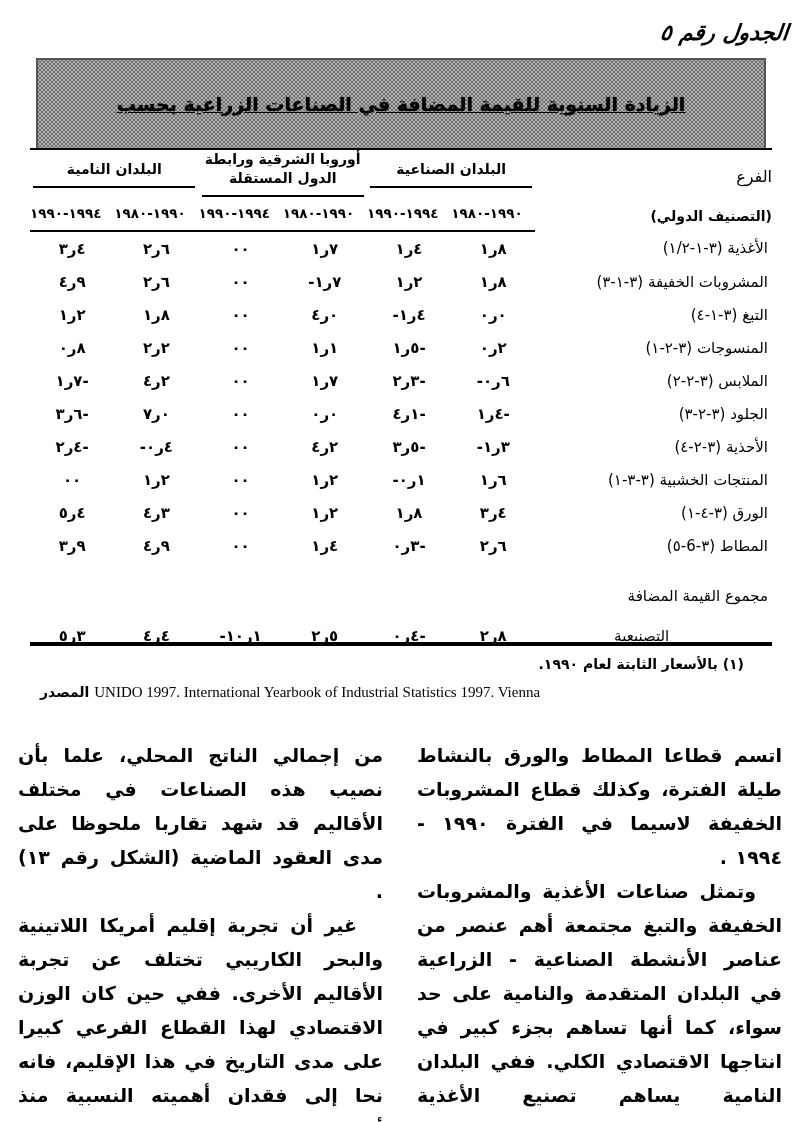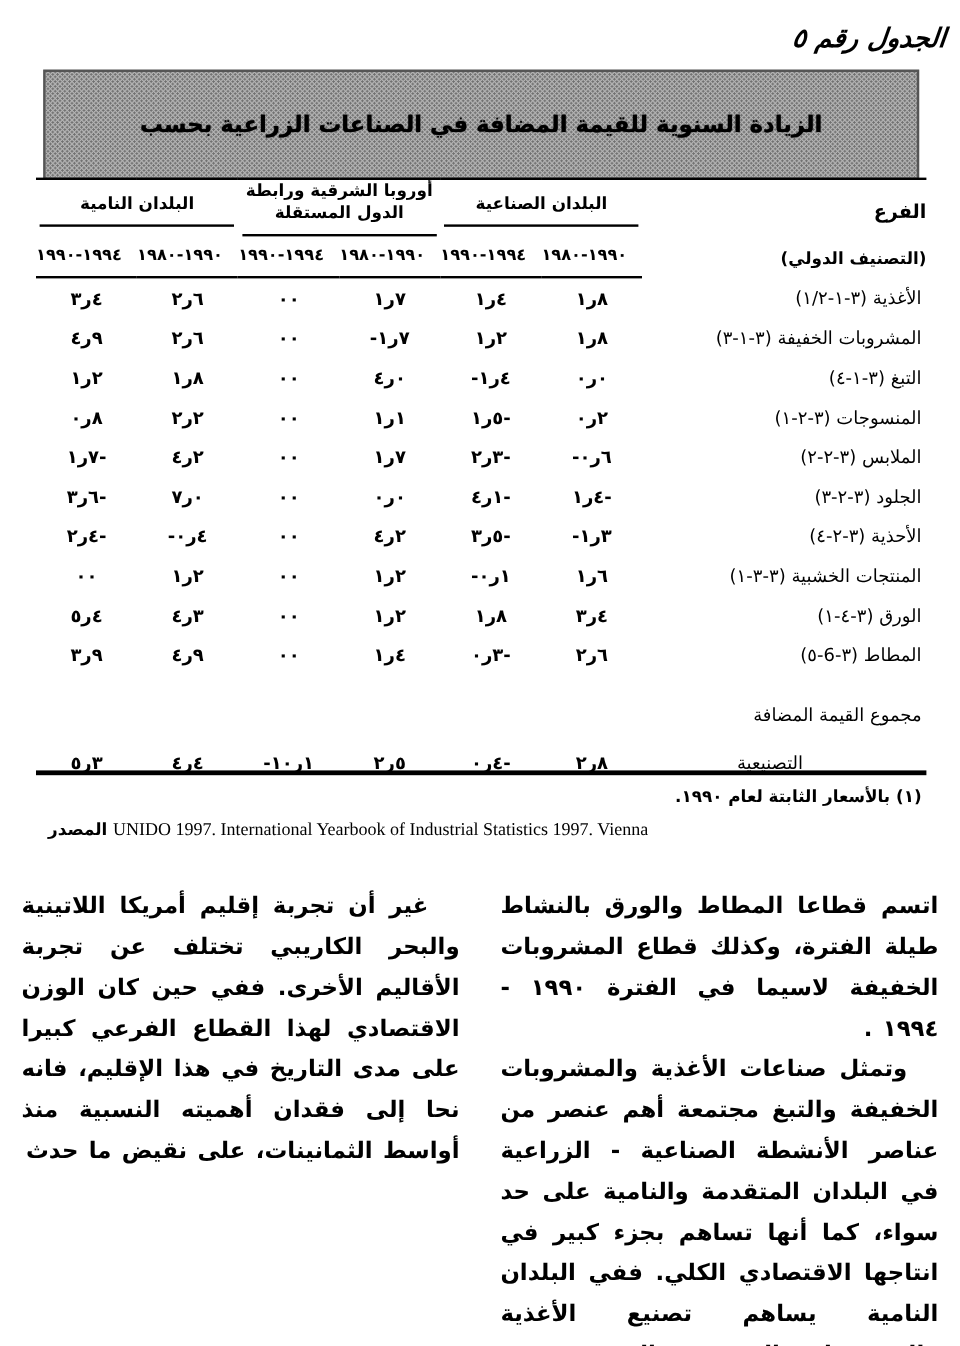--- a/index.html
+++ b/index.html
@@ -20,41 +20,42 @@
   .title-bar{
     position:absolute;top:58px;right:34px;left:36px;height:88px;
     background-color:#b3b3b3;
     background-image:
       radial-gradient(#6f6f6f 0.9px, transparent 1px),
       radial-gradient(#6f6f6f 0.9px, transparent 1px);
     background-size:4px 4px;background-position:0 0,2px 2px;
     border:2px solid #555;
     display:flex;flex-direction:column;align-items:center;justify-content:center;
     text-align:center;
+    text-decoration:underline;
   }
   .title-bar .t-line{
     font-size:19px;font-weight:900;line-height:31px;
     text-shadow:0 0 1px #000;
   }
 
   
   .stat-table{
     position:absolute;top:148px;right:28px;left:30px;
     border-collapse:collapse;table-layout:fixed;width:742px;
     border-top:2px solid #000;
   }
   .stat-table th,.stat-table td{padding:0;vertical-align:middle;}
   col.c-label{width:236px;}
   col.c-n{width:84px;}
 
   thead th{font-weight:900;}
   .branch-cell{
     text-align:right;padding-right:6px;vertical-align:top;
   }
-  .branch-top{font-size:16px;font-weight:700;padding-top:10px;}
+  .branch-top{font-size:16px;font-weight:400;padding-top:10px;}
   .branch-bottom{font-size:14px;font-weight:900;padding-top:22px;}
   .grp{
     text-align:center;vertical-align:bottom;padding-top:8px;
   }
   .grp .grp-name{
     display:inline-block;font-size:14px;font-weight:900;line-height:19px;
     border-bottom:2px solid #000;padding-bottom:7px;width:96%;
   }
   .period{
     text-align:left;font-size:13.5px;font-weight:900;
@@ -74,21 +75,21 @@
   tr.total-label td{height:40px;padding-top:14px;}
   tr.total-row td{height:40px;}
   tr.total-row td.lbl{padding-right:24px;text-align:center;}
 
   .table-bottom{
     position:absolute;top:642px;right:28px;left:30px;
     border-top:4px solid #000;
   }
 
   .footnote{
-    position:absolute;top:656px;right:32px;
+    position:absolute;top:656px;right:56px;
     font-size:14px;font-weight:700;
   }
   .source-line{
     position:absolute;top:684px;right:40px;left:40px;
     text-align:left;font-size:14px;font-weight:700;
   }
   .source-line .src-en{
     font-family:"Liberation Serif",serif;font-weight:400;font-size:15px;
     direction:ltr;unicode-bidi:isolate;
   }
@@ -265,17 +266,18 @@
     <span class="src-en">UNIDO  1997. International Yearbook of Industrial Statistics 1997. Vienna</span>
     <span>المصدر</span>
   </div>
 
   <div class="body-cols">
     <div class="bcol">
       <p>اتسم قطاعا المطاط والورق بالنشاط طيلة الفترة، وكذلك قطاع المشروبات الخفيفة لاسيما في الفترة ١٩٩٠ - ١٩٩٤ .</p>
       <p class="indent">وتمثل صناعات الأغذية والمشروبات الخفيفة والتبغ مجتمعة أهم عنصر من عناصر الأنشطة الصناعية - الزراعية في البلدان المتقدمة والنامية على حد سواء، كما أنها تساهم بجزء كبير في انتاجها الاقتصادي الكلي. ففي البلدان النامية يساهم تصنيع الأغذية والمشروبات الخفيفة والتبغ بنحو ٣ إلى ٤ في المائة</p>
     </div>
     <div class="bcol">
+      <p>من إجمالي الناتج المحلي، علما بأن نصيب هذه الصناعات في مختلف الأقاليم قد شهد تقاربا ملحوظا على مدى العقود الماضية (الشكل رقم ١٣) .</p>
       <p class="indent">غير أن تجربة إقليم أمريكا اللاتينية والبحر الكاريبي تختلف عن تجربة الأقاليم الأخرى. ففي حين كان الوزن الاقتصادي لهذا القطاع الفرعي كبيرا على مدى التاريخ في هذا الإقليم، فانه نحا إلى فقدان أهميته النسبية منذ أواسط الثمانينات، على نقيض ما حدث</p>
     </div>
   </div>
 
 </div>
 
 </body></html>

